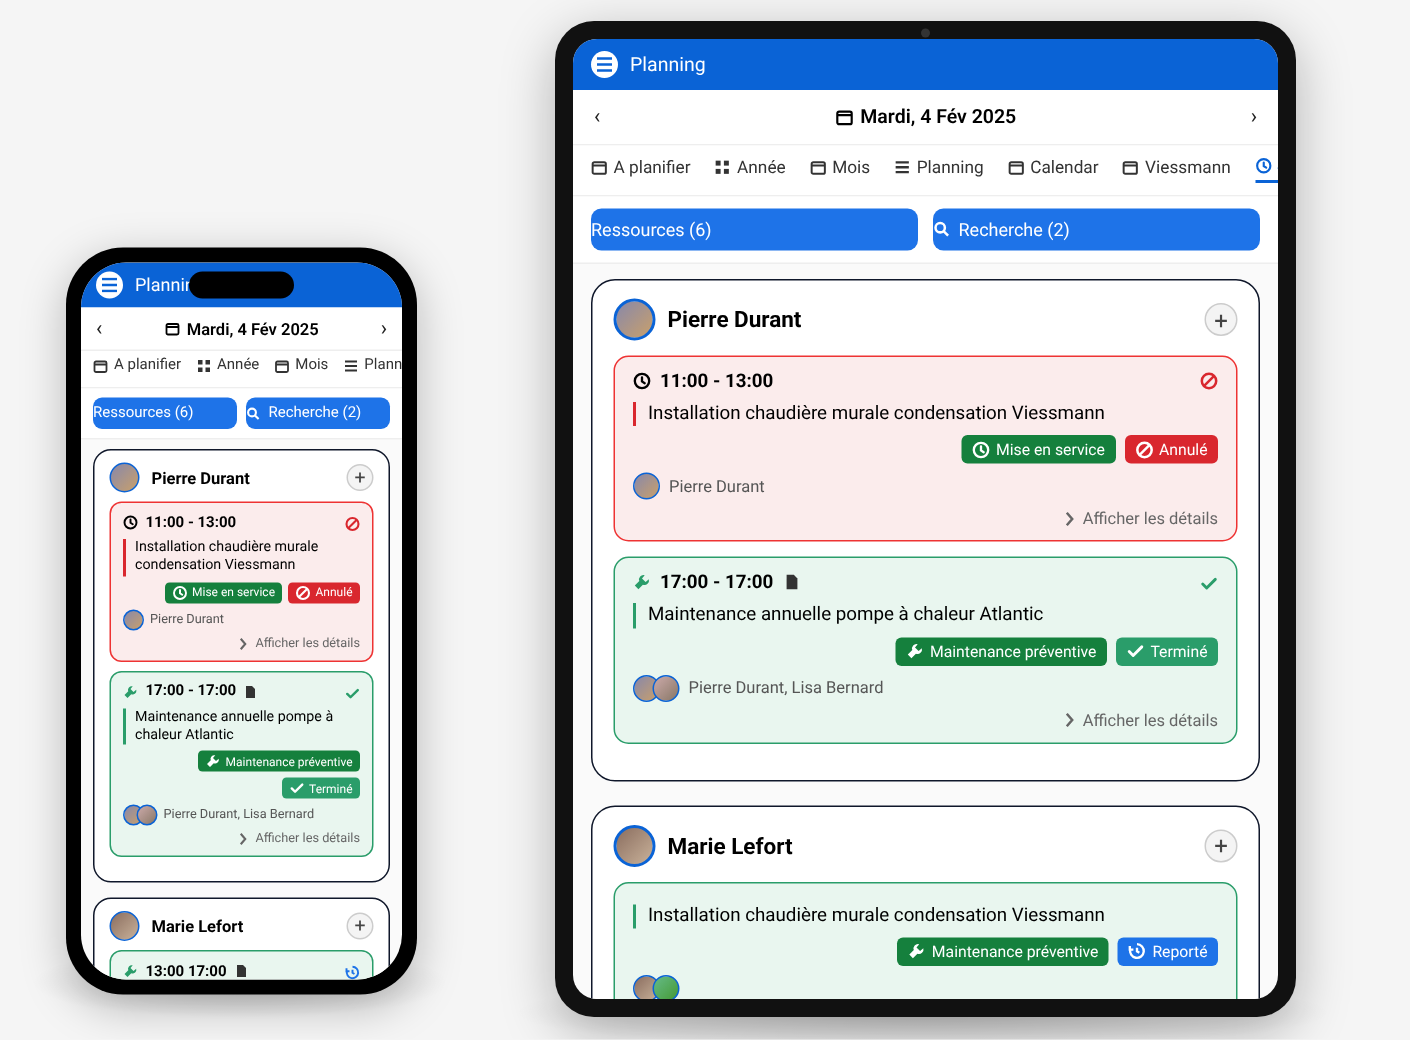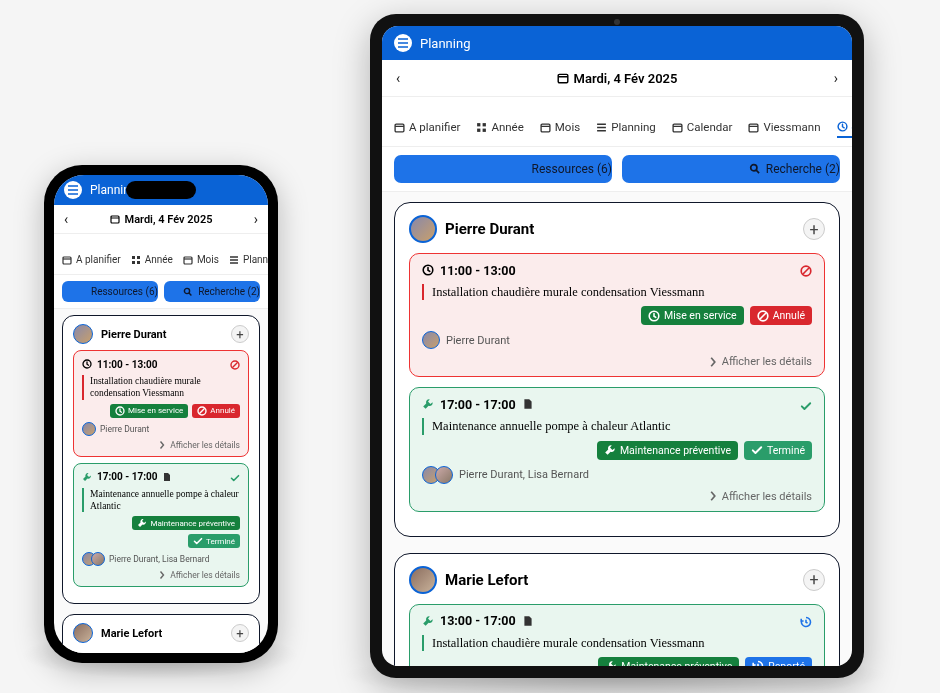--- a/index.html
+++ b/index.html
@@ -113,37 +113,37 @@
     align-items:center;
     gap: 10px;
     padding: 4px 8px 6px;
     font-size: 10px;
     color:#333;
     border-bottom:1px solid #eee;
     overflow:hidden;
     white-space:nowrap;
   }
   .tablet .tabs { font-size: 11.5px; gap: 16px; padding: 6px 12px 8px; justify-content:space-between; }
-  .tab { display:flex; align-items:center; gap:4px; cursor:pointer; padding-bottom:3px;margin-top:16px; }
+  .tab { display:flex; align-items:center; gap:4px; cursor:pointer; padding-bottom:3px; }
   .tab.active { color:#0a63d6; border-bottom:2px solid #0a63d6; font-weight:600; }
   .tab svg { width:10px; height:10px; }
   .tablet .tab svg{ width:11px; height:11px;}
 
   .pillbar {
     display:flex; gap:6px; padding:6px 8px; background:#fff; border-bottom:1px solid #eee;
   }
   .tablet .pillbar { padding:8px 12px; gap:10px; }
   .pill {
     flex:1;
     background:#1e73e8;
-    color:#0f172a;
+    color:#ffffff;
     border-radius: 6px;
     font-size:10px;
     padding:5px 0;
-    display:flex; align-items:center; justify-content:flex-end; gap:5px;
+    display:flex; align-items:center; justify-content:flex-start; gap:5px;
     cursor:pointer;
   }
   .tablet .pill { font-size:12px; padding:7px 0; border-radius:7px; }
 
   .content { flex:1; overflow-y:auto; padding: 6px 8px 0; }
   .tablet .content { padding: 10px 12px 0; }
 
   .person-card {
     background:#fff;
     border:1px solid #0f172a;
@@ -192,21 +192,20 @@
   .tablet .task .time-row { font-size:12.5px; gap:6px;}
   .task .corner-icon { font-size:12px; }
   .tablet .task .corner-icon { font-size:14px;}
   .corner-red { color:#d9272e; }
   .corner-green { color:#2a9d6a; }
   .corner-blue { color:#1e73e8; }
   .task .title-row {
     font-size:9.5px; margin:4px 0 4px; padding-left:6px;
     border-left:2px solid currentColor;
     line-height:1.3;
-    font-family:Liberation Serif, serif;
   }
   .tablet .task .title-row { font-size:12.5px; margin:6px 0 6px; padding-left:8px;}
   .task.red .title-row { border-left-color:#d9272e; }
   .task.green .title-row { border-left-color:#2a9d6a; }
 
   .badges { display:flex; gap:4px; justify-content:flex-end; margin-bottom:4px; flex-wrap:wrap;}
   .tablet .badges { gap:6px; margin-bottom:6px;}
   .badge {
     font-size:8px; color:#fff; padding:2px 5px; border-radius:3px;
     display:flex; align-items:center; gap:3px;
@@ -459,20 +458,37 @@
       </div>
 
       <div class="person-card">
         <div class="person-head">
           <div class="person-left">
             <div class="avatar" style="background:linear-gradient(135deg,#8a6d5f,#c9b29a)"></div>
             <div class="person-name">Marie Lefort</div>
           </div>
           <div class="plus-btn">+</div>
         </div>
+        <div class="task green">
+          <div class="top-row">
+            <div class="time-row">
+              <svg class="ic corner-green" viewBox="0 0 10 10">
+                  <use href="#i-wrench"></use>
+                </svg>
+              <span>13:00    17:00</span>
+              <svg class="ic" viewBox="0 0 10 10" style="color:#333">
+                  <use href="#i-doc"></use>
+                </svg>
+            </div>
+            <span class="corner-icon corner-blue"><svg class="ic" viewBox="0 0 10 10">
+                  <use href="#i-history"></use>
+                </svg></span>
+          </div>
+
+        </div>
       </div>
     </div>
   </div>
 </div>
 
 <div class="tablet">
   <div class="tablet-cam"></div>
   <div class="tablet-screen">
     <div class="appbar">
       <span class="hamburger">
@@ -646,34 +662,20 @@
 
       <div class="person-card">
         <div class="person-head">
           <div class="person-left">
             <div class="avatar" style="background:linear-gradient(135deg,#8a6d5f,#c9b29a)"></div>
             <div class="person-name">Marie Lefort</div>
           </div>
           <div class="plus-btn">+</div>
         </div>
         <div class="task green">
-          <div class="top-row">
-            <div class="time-row">
-              <svg class="ic corner-green" viewBox="0 0 10 10">
-                  <use href="#i-wrench"></use>
-                </svg>
-              <span>13:00 - 17:00</span>
-              <svg class="ic" viewBox="0 0 10 10" style="color:#333">
-                  <use href="#i-doc"></use>
-                </svg>
-            </div>
-            <span class="corner-icon corner-blue"><svg class="ic" viewBox="0 0 10 10">
-                  <use href="#i-history"></use>
-                </svg></span>
-          </div>
           <div class="title-row">Installation chaudière murale condensation Viessmann</div>
           <div class="badges">
             <span class="badge teal">
                 <svg class="ic" viewBox="0 0 10 10">
                   <use href="#i-wrench"></use>
                 </svg>
                 <span>Maintenance préventive</span>
               </span>
             <span class="badge blue">
                 <svg class="ic" viewBox="0 0 10 10">

